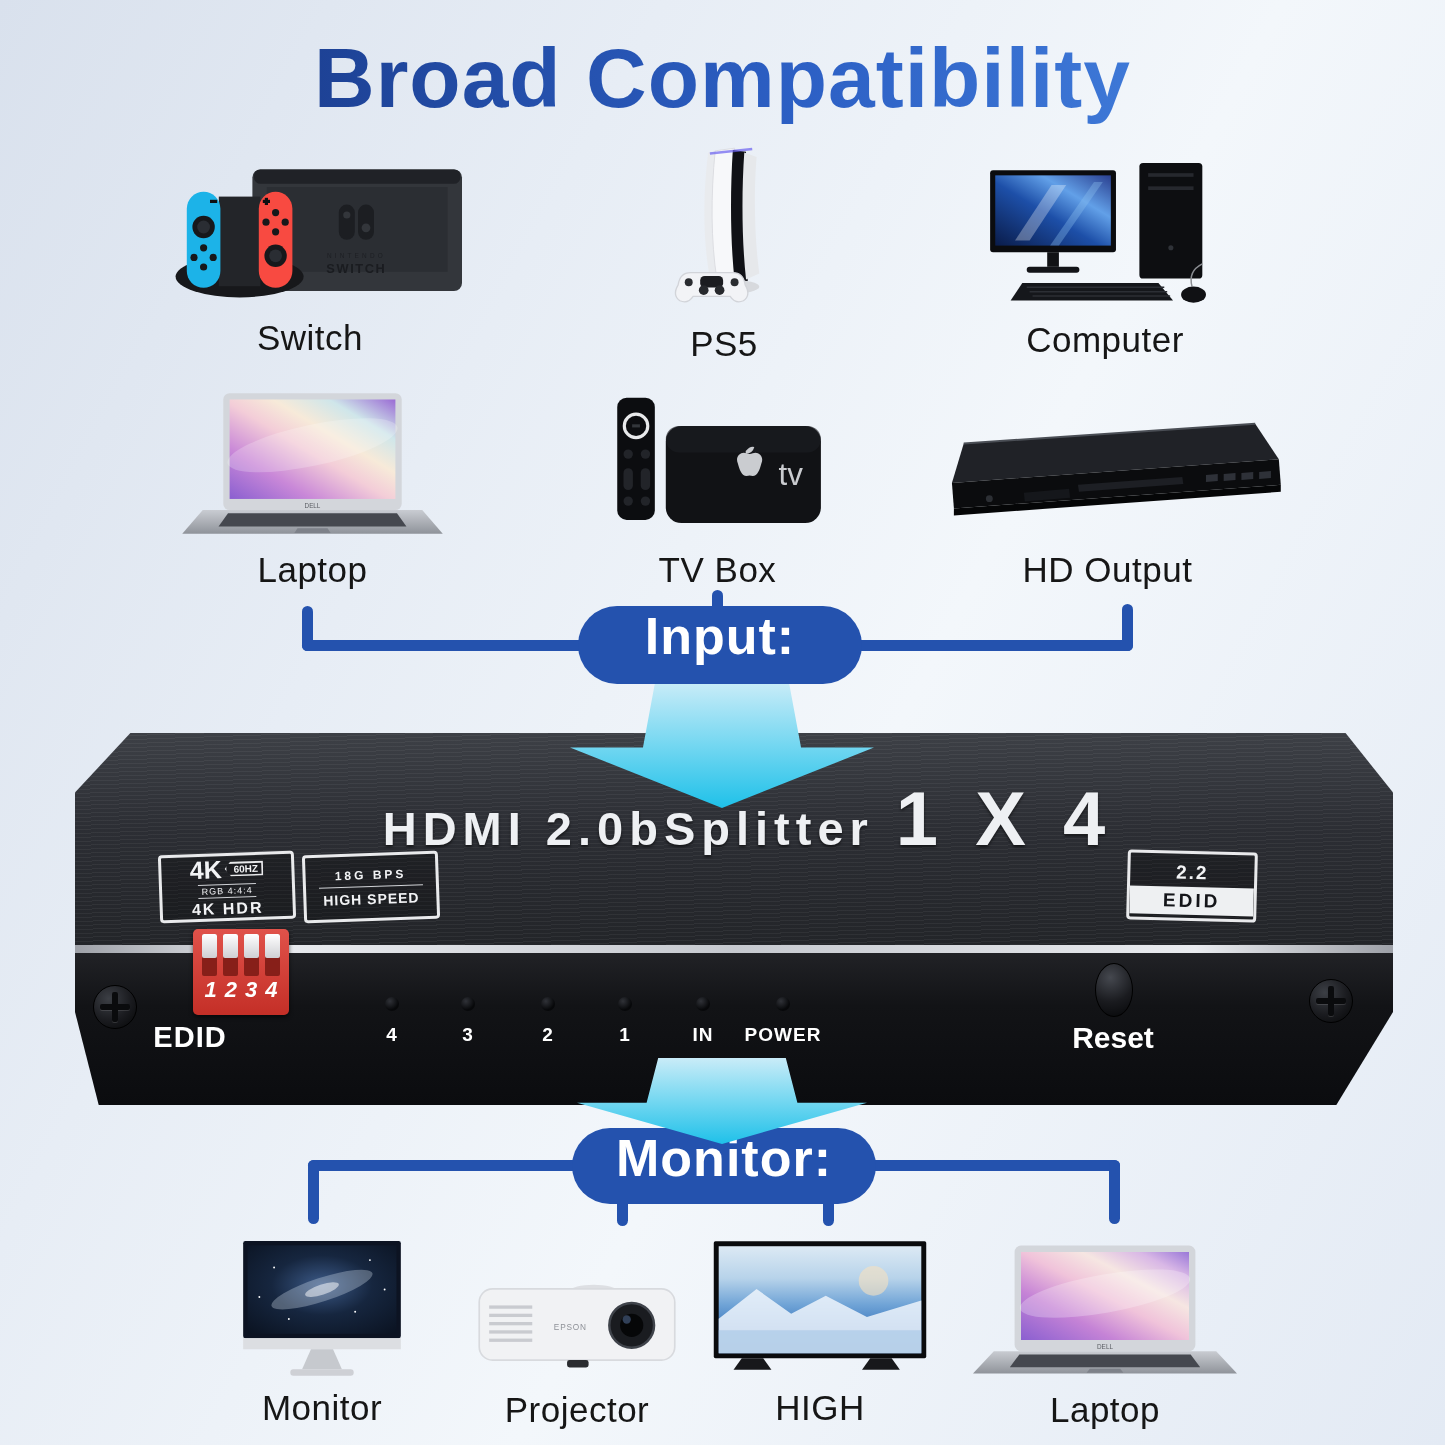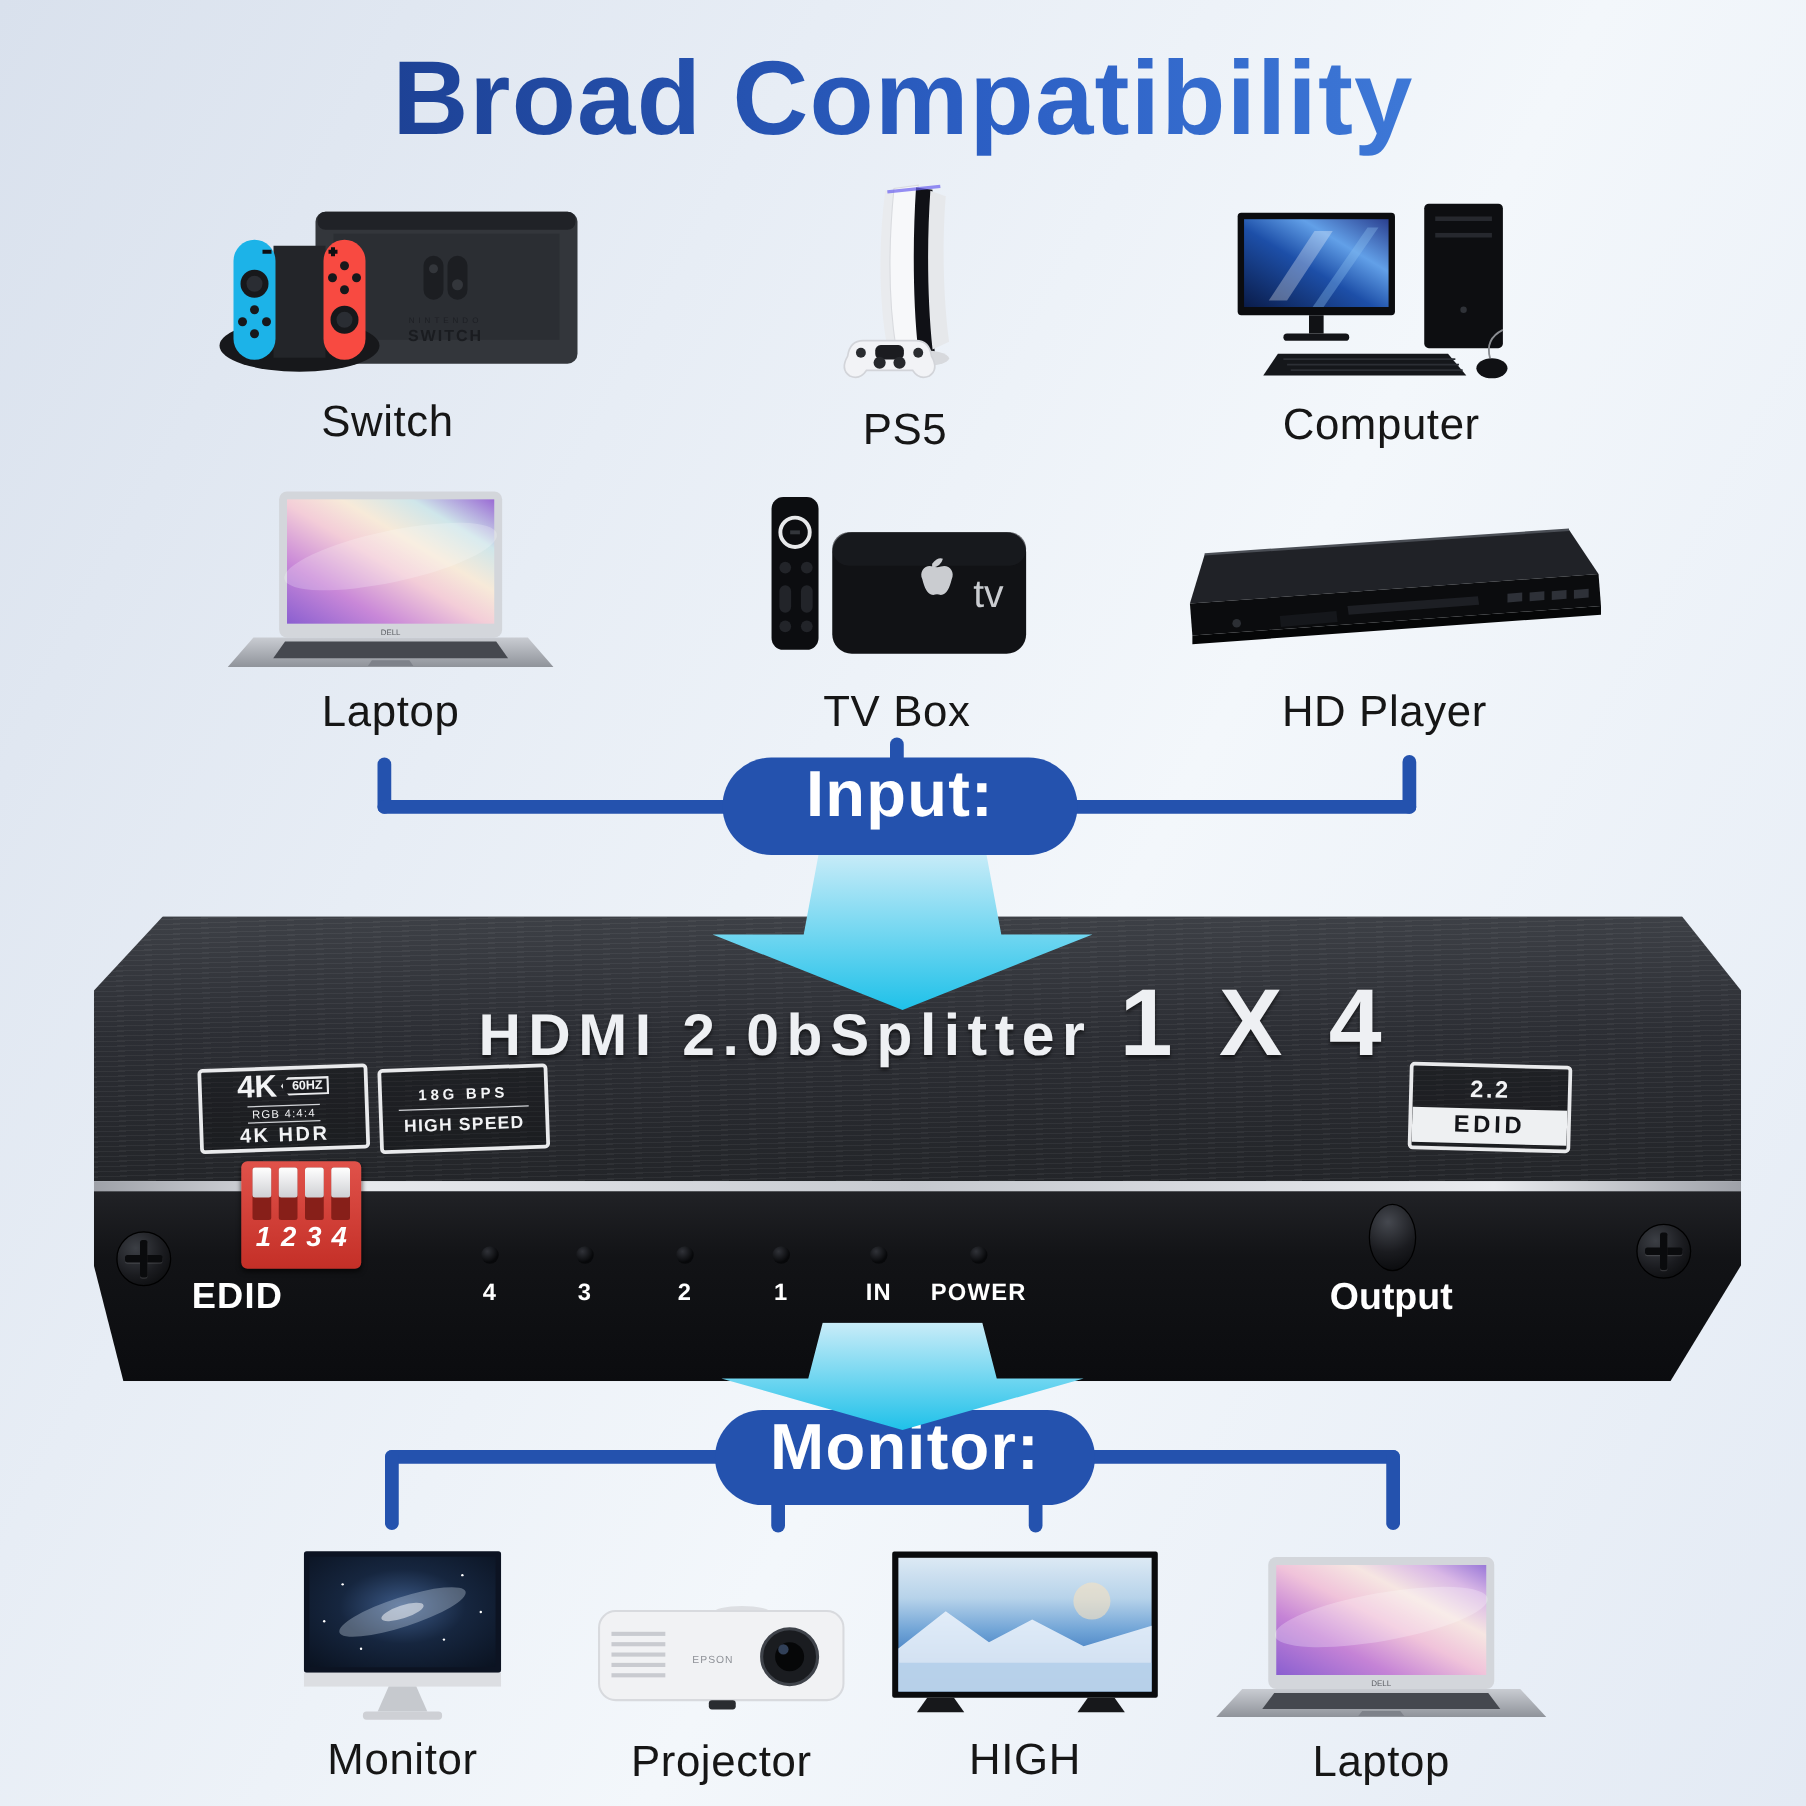--- a/index.html
+++ b/index.html
@@ -238,21 +238,21 @@
         <polygon points="24,98 356,74 356,81 24,105" fill="#050607"></polygon>
         <polygon points="150,74 256,66 257,73 151,81" fill="#1d1f24"></polygon>
         <polygon points="95,82 141,78 142,87 96,91" fill="#15171b"></polygon>
         <circle cx="60" cy="88" r="3.5" fill="#2c2f34"></circle>
         <polygon points="280,64 292,63 292,70 280,71" fill="#2e3138"></polygon>
         <polygon points="298,63 310,62 310,69 298,70" fill="#2e3138"></polygon>
         <polygon points="316,62 328,61 328,68 316,69" fill="#2e3138"></polygon>
         <polygon points="334,61 346,60 346,67 334,68" fill="#2e3138"></polygon>
       </svg>
     </div>
-    <div class="lbl">HD Player</div>
+    <div class="lbl">HD Output</div>
   </div>
 
   <div class="stub blue" style="left:302px; top:606px; width:11px; height:45px;"></div>
   <div class="stub blue" style="left:712px; top:590px; width:11px; height:55px;"></div>
   <div class="stub blue" style="left:1122px; top:604px; width:11px; height:47px;"></div>
   <div class="hline blue" style="left:302px; top:640px; width:831px; height:11px;"></div>
   <div class="pill" style="left:578px; top:606px; width:284px; height:78px;">
     <span>Input:</span>
   </div>
   <div class="arrow" style="left:570px; top:682px; width:304px; height:126px;"></div>
@@ -339,21 +339,21 @@
     <div class="led" style="left:588px;">
       <div class="dot"></div>
       <div class="tag">IN</div>
     </div>
     <div class="led" style="left:668px;">
       <div class="dot"></div>
       <div class="tag">POWER</div>
     </div>
 
     <div class="reset-btn"></div>
-    <div class="sp-label" style="left:958px; top:288px; width:160px; font-size:30px;">Output</div>
+    <div class="sp-label" style="left:958px; top:288px; width:160px; font-size:30px;">Reset</div>
   </div>
 
   <div class="arrow out" style="left:577px; top:1058px; width:290px; height:86px;"></div>
   <div class="pill out" style="left:572px; top:1128px; width:304px; height:76px;">
     <span>Monitor:</span>
   </div>
   <div class="hline blue" style="left:308px; top:1160px; width:812px; height:11px;"></div>
   <div class="stub blue" style="left:308px; top:1160px; width:11px; height:64px;"></div>
   <div class="stub blue" style="left:617px; top:1198px; width:11px; height:28px;"></div>
   <div class="stub blue" style="left:823px; top:1198px; width:11px; height:28px;"></div>

